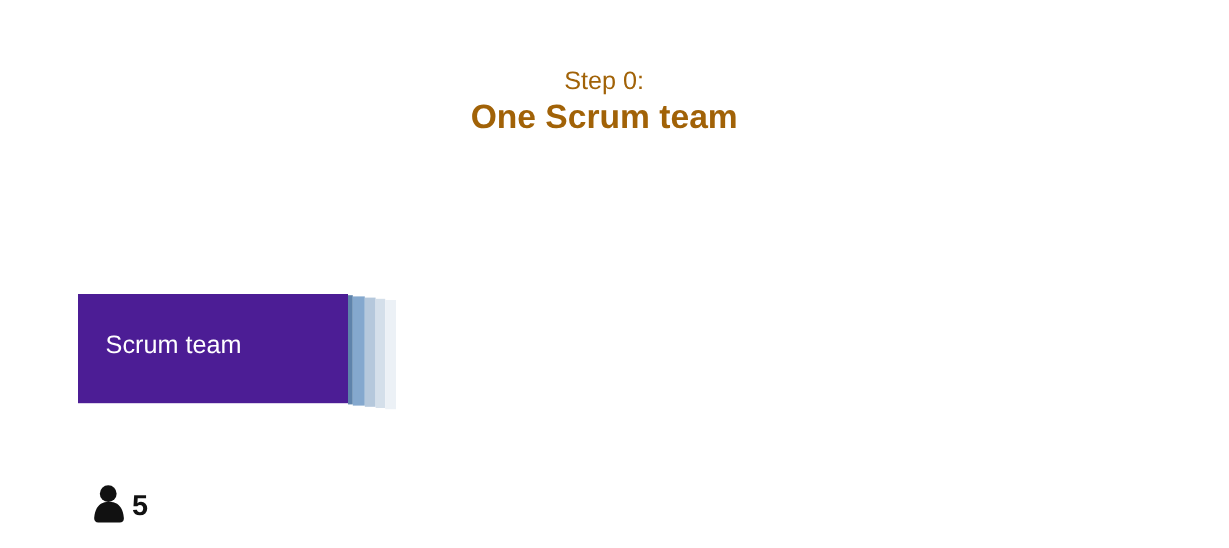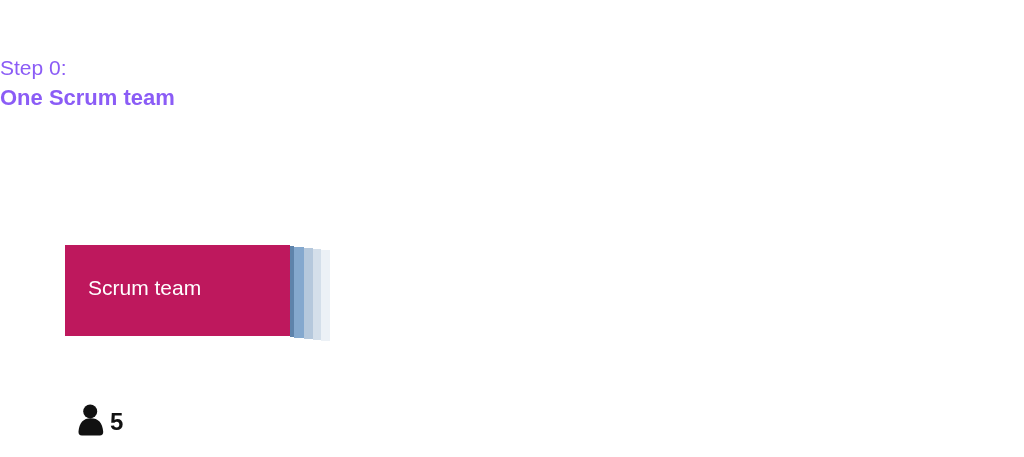--- a/index.html
+++ b/index.html
@@ -12,26 +12,27 @@
     height: 457px;
     background: #ffffff;
     overflow: hidden;
   }
 
   .title-block {
     position: absolute;
     top: 53px;
     left: 0;
     width: 1007px;
-    color: #8b5cf6;
+    text-align: center;
+    color: #a16207;
     font-size: 21px;
     line-height: 30px;
   }
   .title-step { font-weight: 400; }
-  .title-main { font-weight: 700; font-size: 22px; }
+  .title-main { font-weight: 700; font-size: 28px; }
 
   .team-card {
     position: absolute;
     left: 65px;
     top: 245px;
     height: 91px;
     display: flex;
     align-items: flex-start;
   }
   .card-main {
@@ -74,21 +75,21 @@
 <body>
 
 <div class="canvas">
 
   <div class="title-block">
     <div class="title-step">Step 0:</div>
     <div class="title-main">One Scrum team</div>
   </div>
 
   <div class="team-card">
-    <div class="card-main" style="background: #be185d; color: rgb(255, 255, 255);">
+    <div class="card-main" style="background: #4c1d95; color: rgb(255, 255, 255);">
       <span>Scrum team</span>
     </div>
     <div class="card-stripes">
         <div class="stripe" style="width: 4px; background: rgb(94, 131, 171); margin-top: 1px;"></div>
         <div class="stripe" style="width: 10px; background: rgb(132, 168, 206); margin-top: 2px;"></div>
         <div class="stripe" style="width: 9px; background: rgb(181, 200, 220); margin-top: 3px;"></div>
         <div class="stripe" style="width: 8px; background: rgb(212, 223, 234); margin-top: 4px;"></div>
         <div class="stripe" style="width: 9px; background: rgb(236, 241, 246); margin-top: 5px;"></div>
       </div>
   </div>

